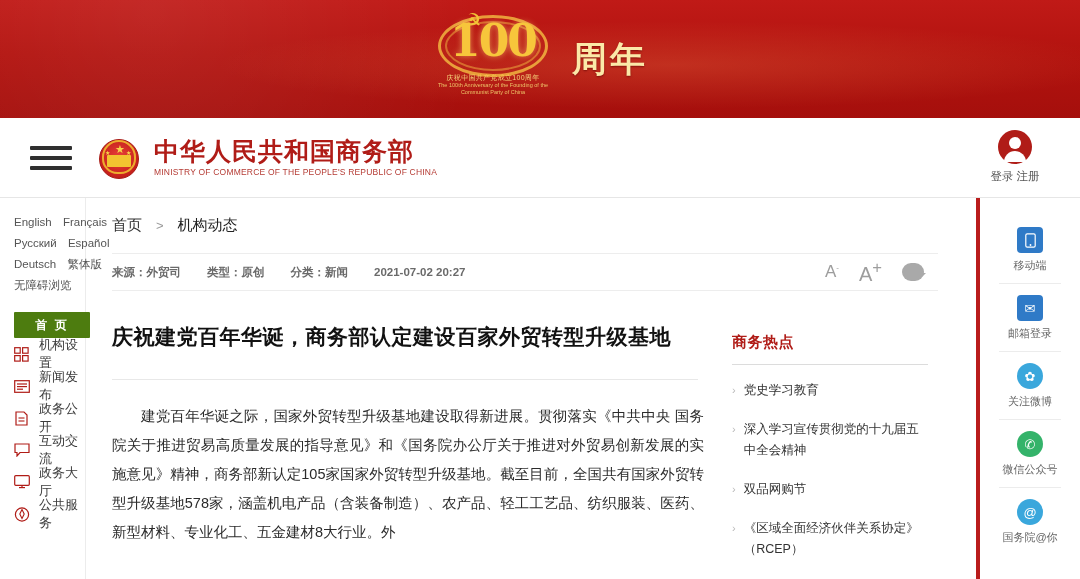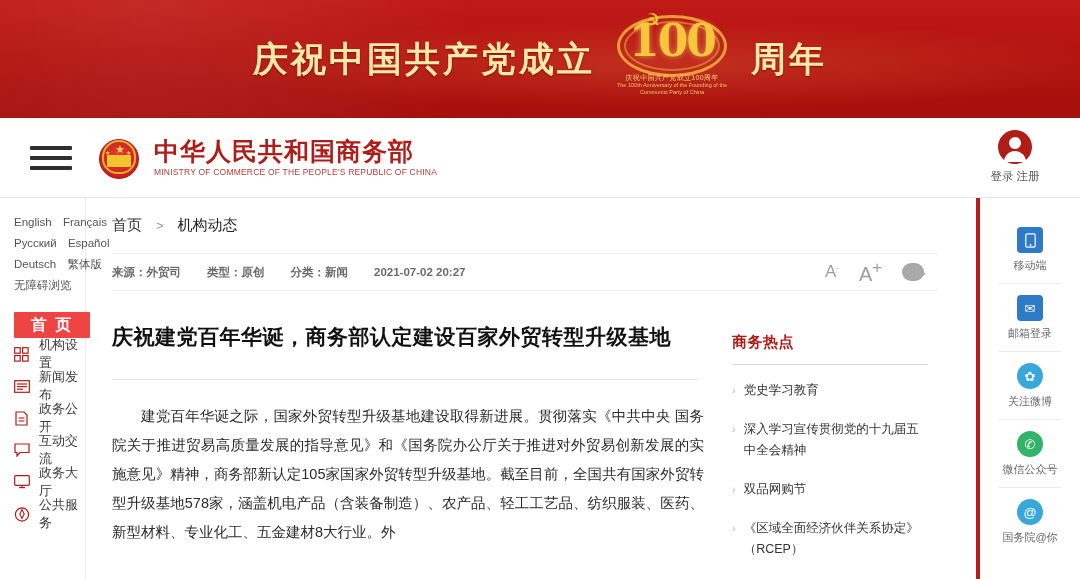--- a/index.html
+++ b/index.html
@@ -185,23 +185,23 @@
   .langs .row span { margin-right:8px; cursor:pointer; }
   .langs .row.single span { margin-right:0; }
 
   .nav-list { margin-top:16px; }
   .nav-item {
     height:32px; display:flex; align-items:center;
     padding-left:14px; font-size:13px; color:#3b3b3b;
     cursor:pointer;
   }
   .nav-item.active {
-    background:#ef4444; color:#fff; width:76px; margin-left:14px;
+    background:#4d7c0f; color:#fff; width:76px; margin-left:14px;
     padding-left:0; justify-content:center;
-    font-size:16px; font-weight:bold; letter-spacing:2px;
+    font-size:12px; font-weight:bold; letter-spacing:2px;
     height:26px; border-radius:1px;
   }
   .nav-item .ic {
     width:18px; height:16px; margin-right:9px;
     display:inline-flex; align-items:center; justify-content:center;
     color:#b01c17;
   }
   .nav-item .ic svg { display:block; }
 
   
@@ -298,21 +298,20 @@
   .rr-item .label { font-size:11px; color:#666; }
   .rr-sep { width:62px; border-top:1px solid #ececec; }
 </style>
 </head>
 <body>
 
 <div class="page">
 
   <div class="banner">
     <div class="banner-inner">
-      <div class="banner-text-left">庆祝中国共产党成立</div>
       <div class="emblem-100">
         <div class="ring"></div>
         <div class="ring2"></div>
         <div class="hammer">☭</div>
         <div class="digits">100</div>
         <div class="caption">
           <div>庆祝中国共产党成立100周年</div>
           <div class="en">The 100th Anniversary of the Founding of the Communist Party of China</div>
         </div>
       </div>

